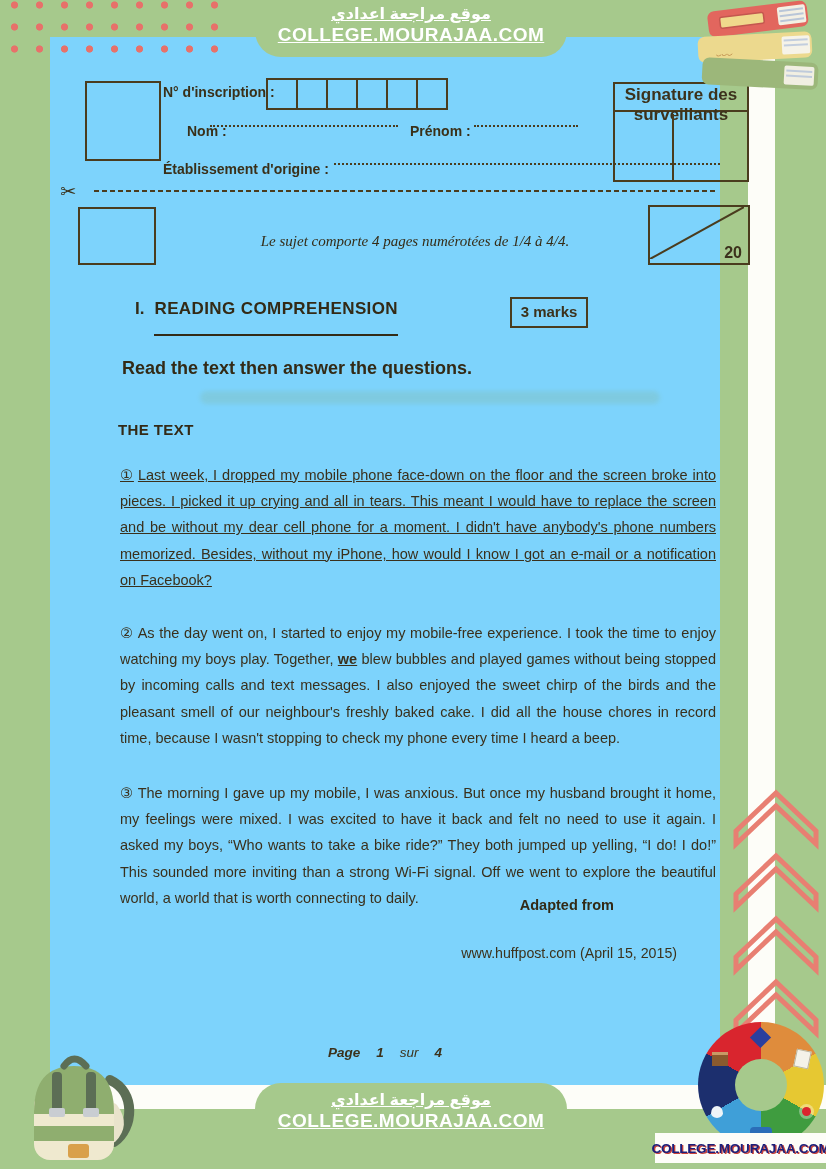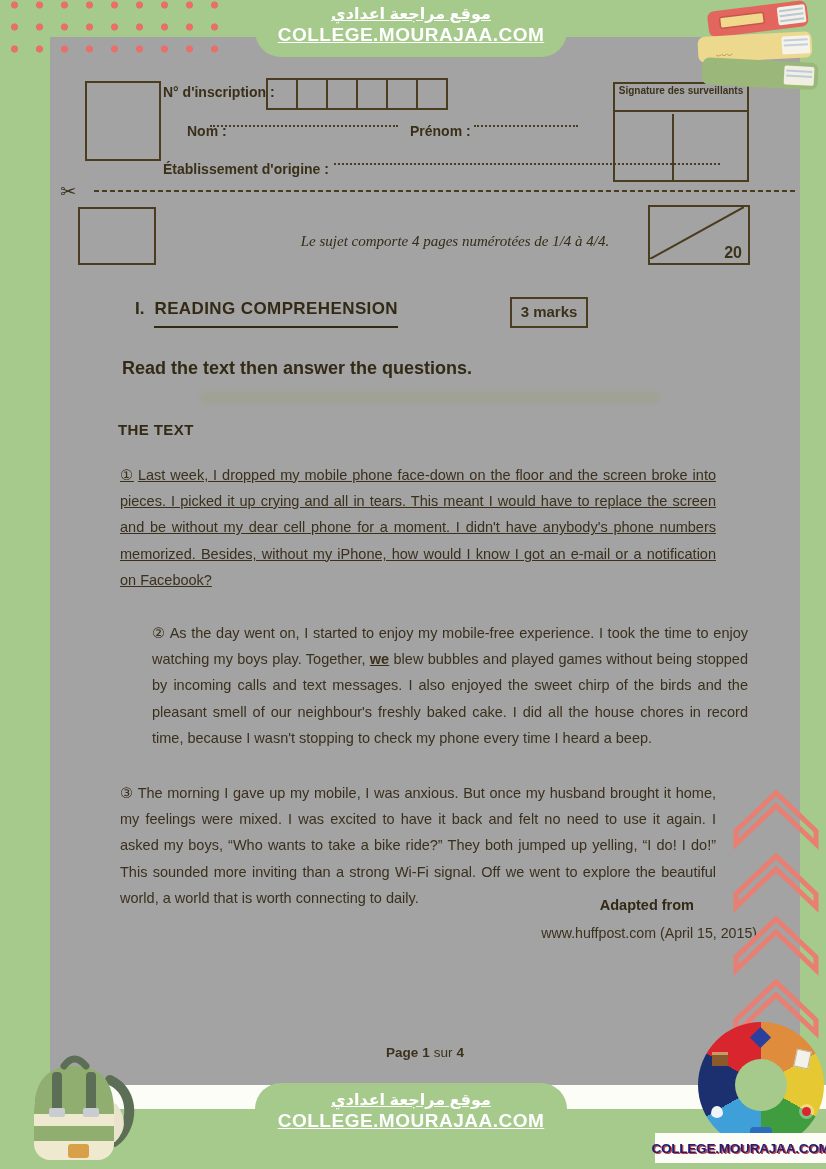--- a/index.html
+++ b/index.html
@@ -13,63 +13,63 @@
   .dots{left:0;top:0;width:228px;height:62px;z-index:6;
         background-image:radial-gradient(circle,#e7716a 3.2px,rgba(0,0,0,0) 4px);
         background-size:25px 22px;background-position:2px -6px;}
   .hdr-tab{left:255px;top:0;width:312px;height:57px;background:#a6c98c;border-radius:0 0 26px 26px;z-index:5;text-align:center;}
   .ftr-tab{left:255px;top:1083px;width:312px;height:86px;background:#a6c98c;border-radius:26px 26px 0 0;z-index:5;text-align:center;}
   .site-ar{display:block;margin-top:4px;font-size:16px;font-weight:bold;color:#fff;text-decoration:underline;direction:rtl;}
   .site-en{display:block;margin-top:1px;font-size:19px;font-weight:bold;color:#fff;text-decoration:underline;letter-spacing:.5px;}
   .ftr-tab .site-ar{margin-top:7px;}
 
   
-  .sheet{left:50px;top:37px;width:750px;height:1048px;background:#a3a3a3;z-index:2;}
+  .sheet{left:50px;top:37px;width:670px;height:1048px;background:#7dd3fc;z-index:2;}
   .sheet *{position:absolute;}
   .box1{left:35px;top:44px;width:72px;height:76px;border:2px solid #4a3c1e;}
   .lbl{font-size:14px;font-weight:bold;color:#3a3019;white-space:nowrap;}
   .insc-label{left:113px;top:47px;}
   .cells{left:218px;top:41px;display:flex;}
   .cells div{position:static;width:28px;height:28px;border:2px solid #4a3c1e;margin-left:-2px;}
   .nom-label{left:113px;top:86px;margin-left:24px;}
   .dotline{height:1px;border-bottom:2.5px dotted #4a3c1e;}
   .line-nom{left:160px;top:87px;width:188px;}
   .prenom-label{left:360px;top:86px;}
   .line-prenom{left:424px;top:87px;width:104px;}
   .etab-label{left:113px;top:124px;}
   .line-etab{left:284px;top:125px;width:386px;}
   .sig-box{left:563px;top:45px;width:132px;height:96px;border:2px solid #4a3c1e;}
   .sig-title{left:0;top:0;width:100%;height:28px;border-bottom:2px solid #4a3c1e;
-             font-size:10px;font-weight:bold;text-align:center;line-height:1.15;padding-top:1px;box-sizing:border-box;}
+             font-size:17px;font-weight:bold;text-align:center;line-height:1.15;padding-top:1px;box-sizing:border-box;}
   .sig-div{left:57px;top:30px;bottom:0;width:0;border-left:2px solid #4a3c1e;}
   .cutline{left:10px;top:146px;right:2px;height:20px;}
   .scissors{left:0;top:-3px;font-size:19px;color:#3a3019;font-family:"DejaVu Sans",sans-serif;}
   .dashes{left:34px;right:0;top:7px;height:2px;
           background:repeating-linear-gradient(90deg,#4a3c1e 0 5px,rgba(0,0,0,0) 5px 8px);}
   .box2{left:28px;top:170px;width:74px;height:54px;border:2px solid #4a3c1e;}
   .note{left:60px;right:0;top:196px;text-align:center;font-family:"Liberation Serif","DejaVu Serif",serif;
         font-style:italic;font-size:15px;color:#352c17;}
   .score-box{left:598px;top:168px;width:98px;height:56px;border:2px solid #4a3c1e;text-align:center;}
   .score-val{right:6px;bottom:1px;font-weight:bold;font-size:16px;}
   .bleed{left:150px;top:354px;width:460px;height:13px;background:#8a9a3e;opacity:.14;filter:blur(2px);border-radius:7px;}
   .sec-head{left:85px;top:262px;font-size:17px;font-weight:bold;color:#332a16;white-space:nowrap;}
   .sec-num{position:static;margin-right:10px;}
-  .sec-title{position:static;border-bottom:2.5px solid #332a16;padding-bottom:8px;letter-spacing:.4px;}
+  .sec-title{position:static;border-bottom:2.5px solid #332a16;padding-bottom:16px;letter-spacing:.4px;}
   .marks-box{left:460px;top:260px;width:74px;height:27px;border:2px solid #4a3c1e;
              font-size:15px;font-weight:bold;text-align:center;line-height:26px;}
   .instruction{left:72px;top:321px;font-size:18px;font-weight:bold;color:#332a16;}
   .text-heading{left:68px;top:384px;font-size:15px;font-weight:bold;color:#332a16;letter-spacing:.4px;}
   .para{left:70px;width:596px;text-align:justify;font-size:14.5px;line-height:26.4px;color:#3a301c;}
-  .p1{top:410px;text-decoration:underline;} .p2{top:568px;margin-left:32px;} .p3{top:728px;}
+  .p1{top:410px;text-decoration:underline;} .p2{top:568px;} .p3{top:728px;}
   .para .marker{position:static;font-family:"DejaVu Sans",sans-serif;margin-right:4px;}
   .hl{position:static;font-weight:bold;text-decoration:underline;}
   .adapted{left:0;right:0;top:860px;text-align:right;padding-right:106px;font-size:14.5px;font-weight:bold;color:#332a16;}
-  .source{left:0;right:0;top:888px;text-align:right;padding-right:43px;font-size:14.2px;}
+  .source{left:0;right:0;top:908px;text-align:right;padding-right:43px;font-size:14.2px;}
   .pagenum{left:0;right:0;top:1008px;text-align:center;font-size:13.5px;}
-  .pagenum span{position:static;margin:0 2px;}
+  .pagenum span{position:static;margin:0 8px;font-style:italic;}
   .pn-b{font-weight:bold;} .pn-m{font-weight:600;}
 
   
   .books{left:688px;top:0;z-index:7;}
   .backpack{left:12px;top:1050px;z-index:7;}
   .chevrons{left:730px;top:787px;z-index:4;}
   .logo-ring{left:698px;top:1022px;width:126px;height:126px;border-radius:50%;z-index:6;
      background:conic-gradient(from -60deg,#d9252e 0 60deg,#df8c3c 60deg 120deg,#e6c832 120deg 180deg,
                 #3f9c3f 180deg 240deg,#3f9fd8 240deg 300deg,#1c2f6e 300deg 360deg);}
   .logo-ring::after{content:"";position:absolute;inset:37px;border-radius:50%;background:#a6c98c;}

